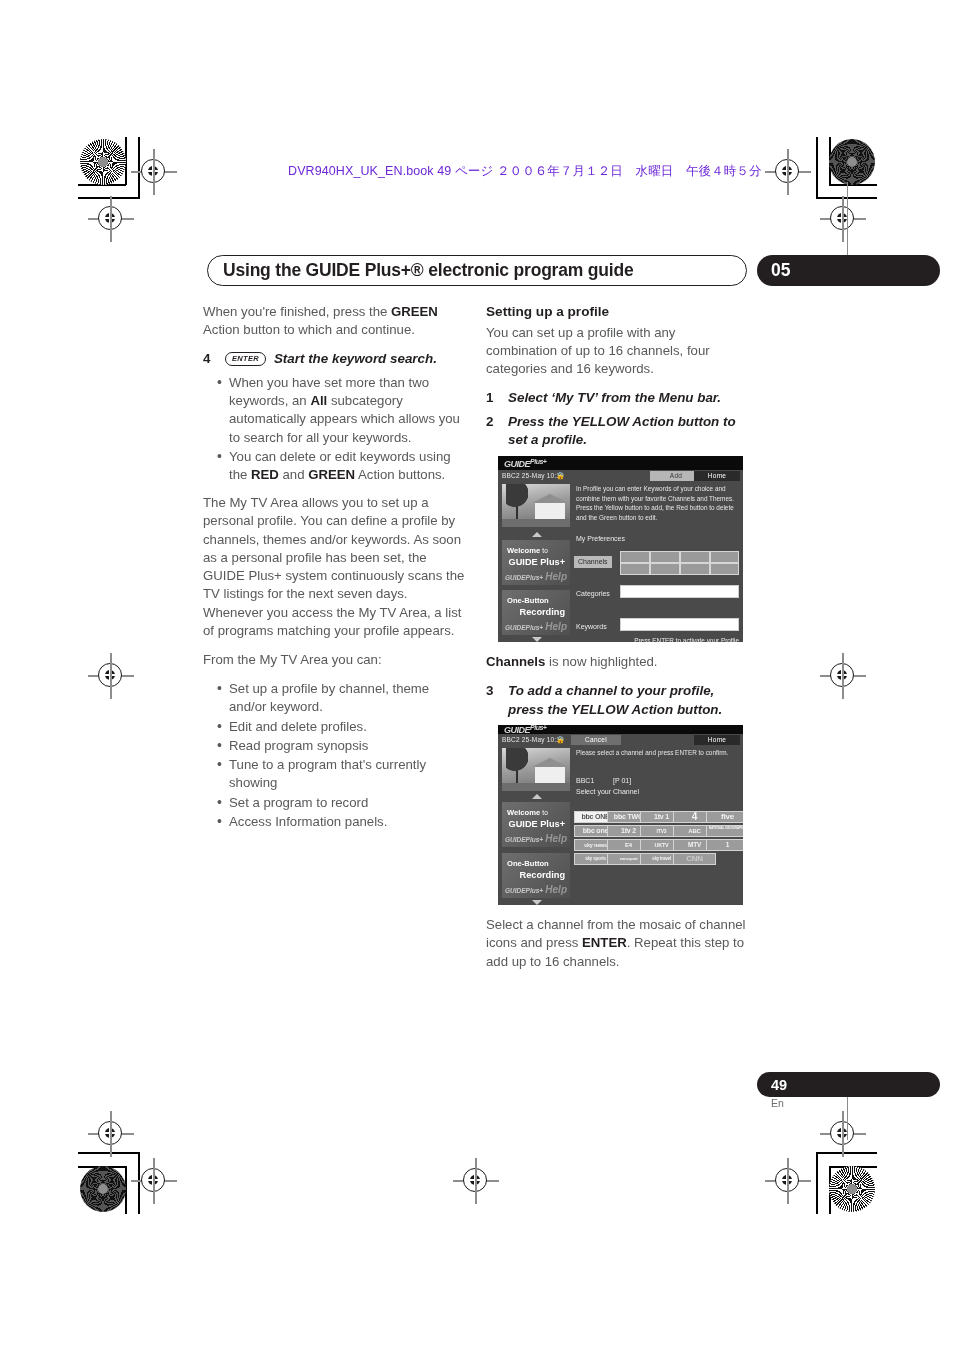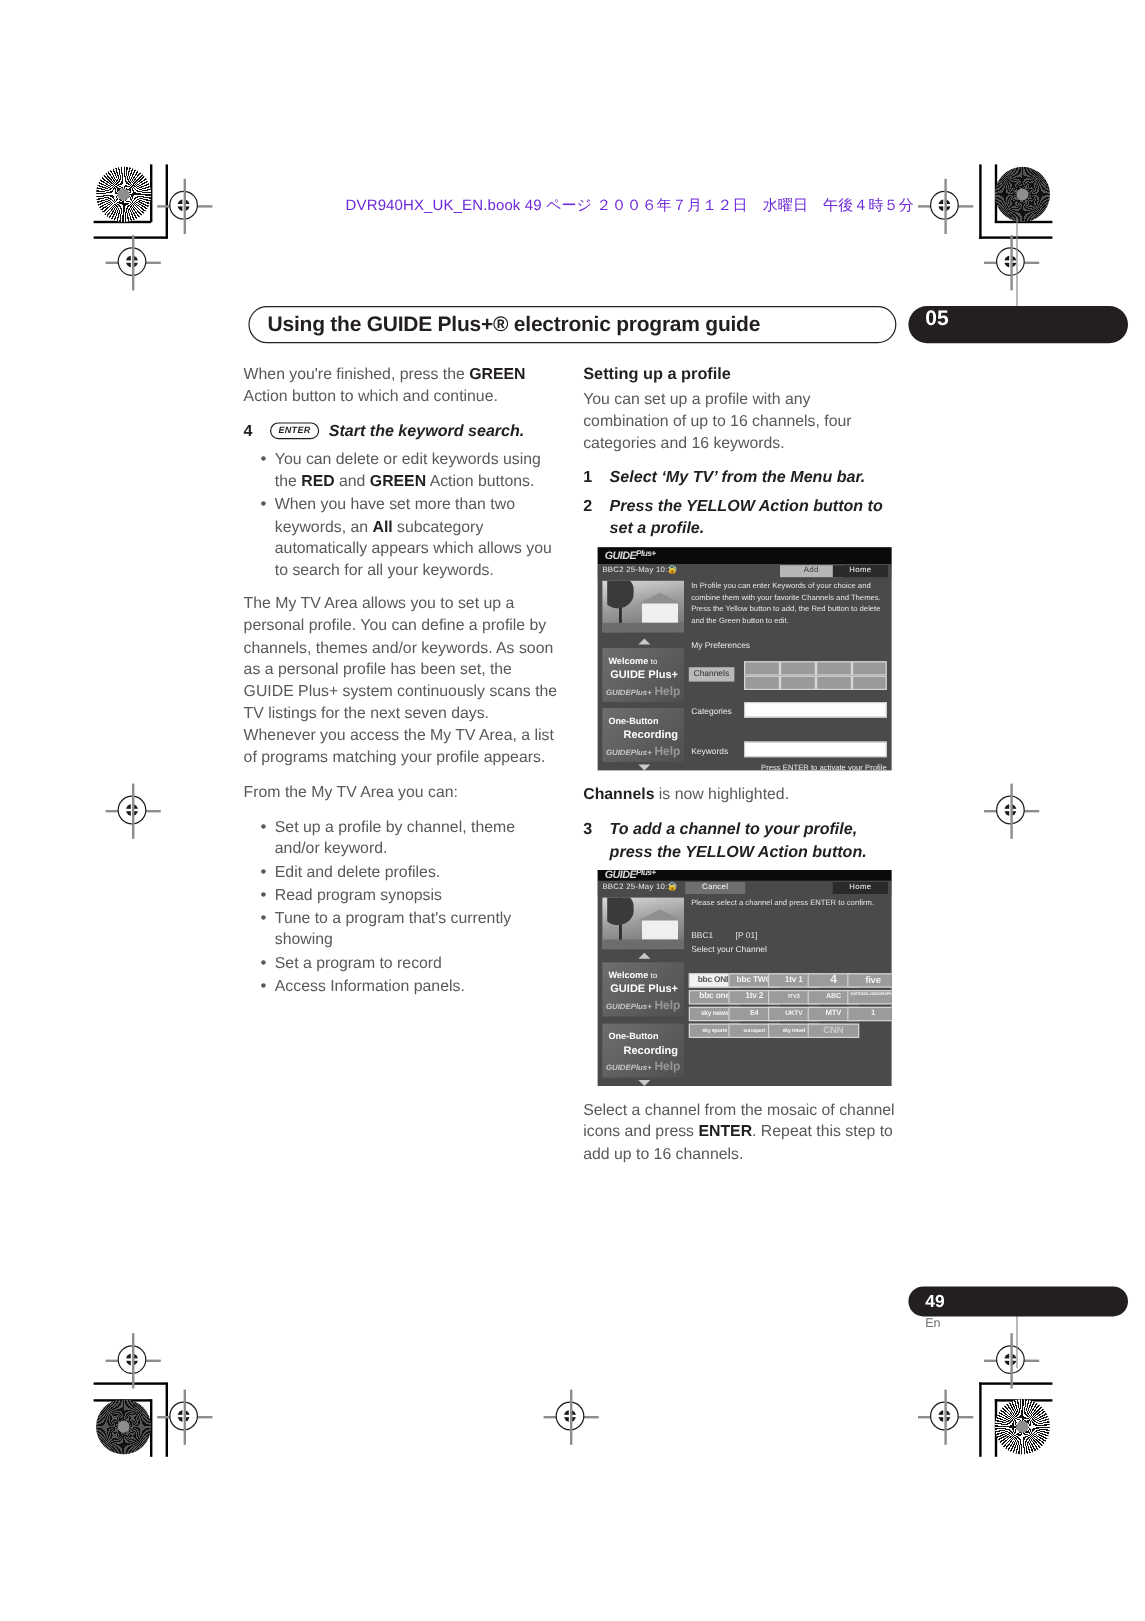--- a/index.html
+++ b/index.html
@@ -102,20 +102,21 @@
     left: 757px;
     top: 0;
     width: 183px;
     height: 31px;
     background: #231f20;
     border-radius: 16px;
     color: #fff;
     font-weight: bold;
     font-size: 17.5px;
     display: flex;
+    align-items: center;
     padding-left: 14px;
     box-sizing: border-box;
   }
 
   
   .book-line {
     position: absolute;
     left: 288px;
     top: 163px;
     font-size: 12.5px;
@@ -319,21 +320,21 @@
     height: 45px;
     background: linear-gradient(135deg, #6e6e6e, #4f4f4f);
     color: #fff;
     overflow: hidden;
   }
   .side-tile .l1 { position:absolute; left:5px; top:6px; font-size:7.6px; font-weight:bold; }
   .side-tile .l1 .sm { font-weight: normal; font-size: 6.5px; }
   .side-tile .l2 { position:absolute; right:5px; top:16px; font-size:9.2px; font-weight:bold; }
   .side-tile .help {
     position:absolute; right:3px; bottom:1px;
-    font-size:10px; font-weight:bold;
+    font-size:10px; font-style:italic; font-weight:bold;
     color:rgba(255,255,255,0.38);
   }
   .side-tile .gp {
     position:absolute; left:3px; bottom:2px;
     font-size:6.5px; font-style:italic; font-weight:bold;
     color:rgba(255,255,255,0.65);
   }
   .arrow-up, .arrow-dn {
     position:absolute; left:34px;
     width:0;height:0;
@@ -473,22 +474,22 @@
 <div class="col col-left">
 
   <p><span>When you're finished, press the </span><b>GREEN</b><span> Action button to which and continue.</span></p>
 
   <div class="step">
     <span class="num">4</span>
     <span class="step-body"><span class="enter-badge">ENTER</span><span>Start the keyword search.</span></span>
   </div>
 
   <ul class="bullets">
+    <li><span>When you have set more than two keywords, an </span><b>All</b><span> subcategory automatically appears which allows you to search for all your keywords.</span></li>
     <li><span>You can delete or edit keywords using the </span><b>RED</b><span> and </span><b>GREEN</b><span> Action buttons.</span></li>
-    <li><span>When you have set more than two keywords, an </span><b>All</b><span> subcategory automatically appears which allows you to search for all your keywords.</span></li>
   </ul>
 
   <p>The My TV Area allows you to set up a personal profile. You can define a profile by channels, themes and/or keywords. As soon as a personal profile has been set, the GUIDE Plus+ system continuously scans the TV listings for the next seven days. Whenever you access the My TV Area, a list of programs matching your profile appears.</p>
   <p>From the My TV Area you can:</p>
 
   <ul class="bullets">
     <li>Set up a profile by channel, theme and/or keyword.</li>
     <li>Edit and delete profiles.</li>
     <li>Read program synopsis</li>
     <li>Tune to a program that's currently showing</li>

